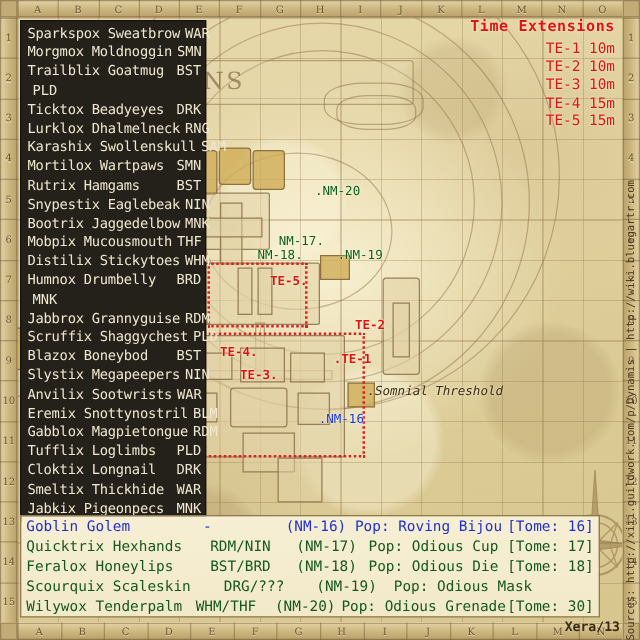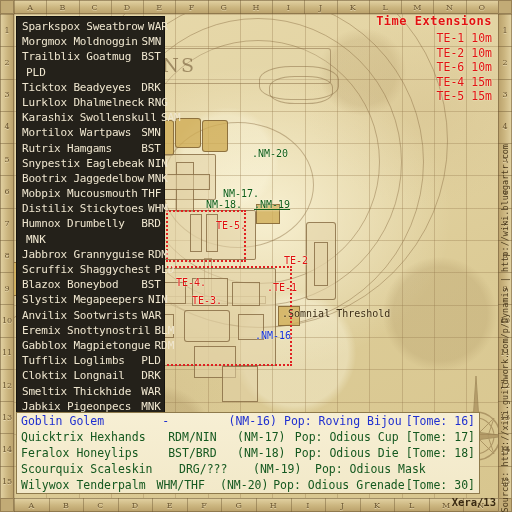--- a/index.html
+++ b/index.html
@@ -76,21 +76,21 @@
   
   #compass{position:absolute;left:425px;top:360px;width:74px;height:88px;opacity:.45;}
 
   
   .dotbox{position:absolute;border:2px dotted #e02020;background:transparent;}
 
   
   .mlabel{position:absolute;font-size:10px;white-space:nowrap;
       font-family:"DejaVu Sans Mono","Liberation Mono",monospace;}
   .mlabel.green{color:#0d5c18;text-shadow:0 0 2px rgba(255,255,230,.85),0 0 1px rgba(255,255,230,.9);}
-  .mlabel.red{color:#e01010;text-shadow:0 0 2px rgba(255,255,230,.85),0 0 1px rgba(255,255,230,.9);}
+  .mlabel.red{color:#e01010;text-shadow:0 0 2px rgba(255,255,230,.85),0 0 1px rgba(255,255,230,.9);font-weight:bold;}
   .mlabel.blue{color:#1430d8;text-shadow:0 0 2px rgba(255,255,230,.85),0 0 1px rgba(255,255,230,.9);}
   .mlabel.brown{color:#3a2a12;text-shadow:0 0 2px rgba(255,255,230,.8);}
 
   
   #moblist{position:absolute;left:16px;top:16px;width:147px;
       background:#24211a;border:1px solid #14120e;
       padding:2px 0 2px 0;}
   #moblist .row{display:flex;height:15.2px;line-height:15.2px;
       font-size:11px;color:#efe6cf;padding:0 3px 0 5px;white-space:nowrap;}
   #moblist .nm{flex:1 1 auto;letter-spacing:-.2px;}
@@ -200,27 +200,27 @@
       <path d="M55 44 L37 62 L55 80 L49 62 Z" fill="none" stroke="#7a5c32" stroke-width="1"></path>
     </svg>
 
     <div class="dotbox" style="left:152px;top:196px;width:76px;height:48px;"></div>
     <div class="dotbox" style="left:126px;top:252px;width:148px;height:96px;"></div>
   </div>
 
   <div class="mlabel green" style="left:252px;top:148px;">.NM-20</div>
   <div class="mlabel green" style="left:223px;top:188px;">NM-17.</div>
   <div class="mlabel green" style="left:206px;top:199px;">NM-18.</div>
-  <div class="mlabel green" style="left:254px;top:199px;text-decoration:underline;">.NM-19</div>
+  <div class="mlabel green" style="left:270px;top:199px;">.NM-19</div>
   <div class="mlabel red" style="left:216px;top:220px;">TE-5.</div>
   <div class="mlabel red" style="left:284px;top:255px;">TE-2</div>
   <div class="mlabel red" style="left:176px;top:277px;">TE-4.</div>
   <div class="mlabel red" style="left:267px;top:282px;">.TE-1</div>
   <div class="mlabel red" style="left:192px;top:295px;">TE-3.</div>
-  <div class="mlabel brown" style="left:282px;top:308px;">.Somnial Threshold</div>
+  <div class="mlabel brown" style="left:294px;top:308px;font-style:italic;">.Somnial Threshold</div>
   <div class="mlabel blue" style="left:255px;top:330px;">.NM-16</div>
 
   <div id="moblist">
       <div class="row">
         <span class="nm">Sparkspox Sweatbrow</span>
         <span class="job">WAR</span>
       </div>
       <div class="row">
         <span class="nm">Morgmox Moldnoggin</span>
         <span class="job">SMN</span>
@@ -319,21 +319,21 @@
         <span class="nm">Jabkix Pigeonpecs</span>
         <span class="job">MNK</span>
       </div>
     </div>
 
   <div id="te-panel">
     <div class="te-title">Time Extensions</div>
     <div id="te-rows">
         <div class="te-row"><span>TE-1</span> <span>10m</span></div>
         <div class="te-row"><span>TE-2</span> <span>10m</span></div>
-        <div class="te-row"><span>TE-6</span> <span>10m</span></div>
+        <div class="te-row"><span>TE-3</span> <span>10m</span></div>
         <div class="te-row"><span>TE-4</span> <span>15m</span></div>
         <div class="te-row"><span>TE-5</span> <span>15m</span></div>
       </div>
   </div>
 
   <div id="nmtable">
       <div class="trow first">
         <span class="c-name">Goblin Golem</span>
         <span class="c-job">-</span>
         <span class="c-nm">(NM-16)</span>

